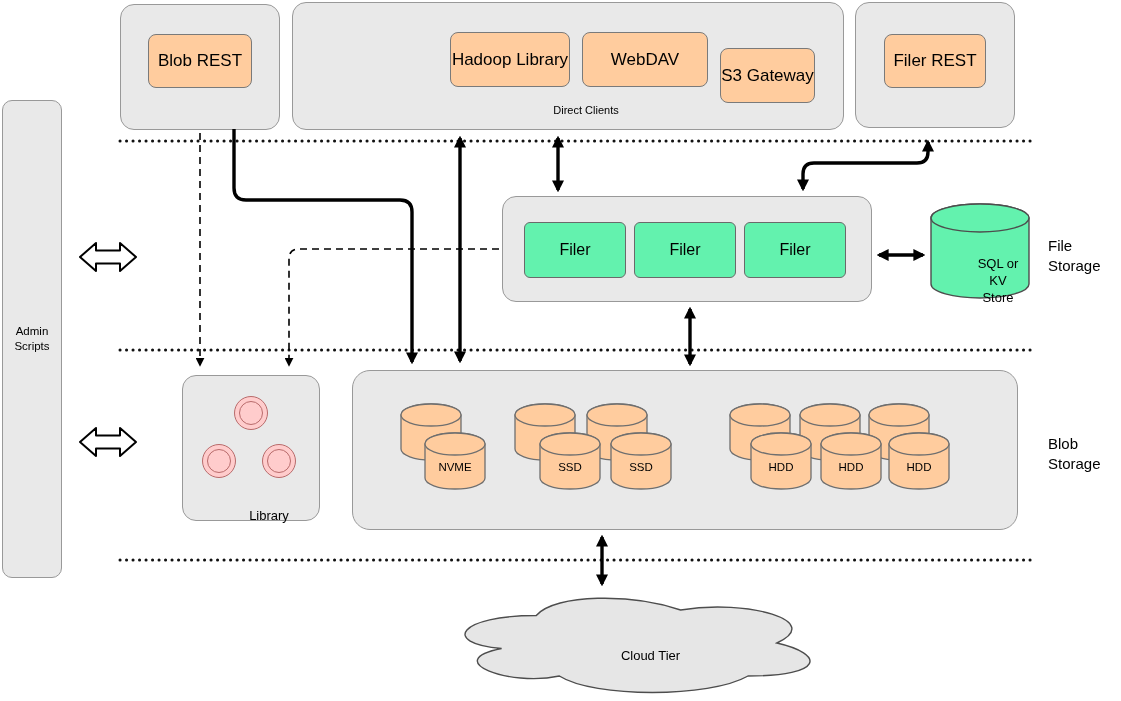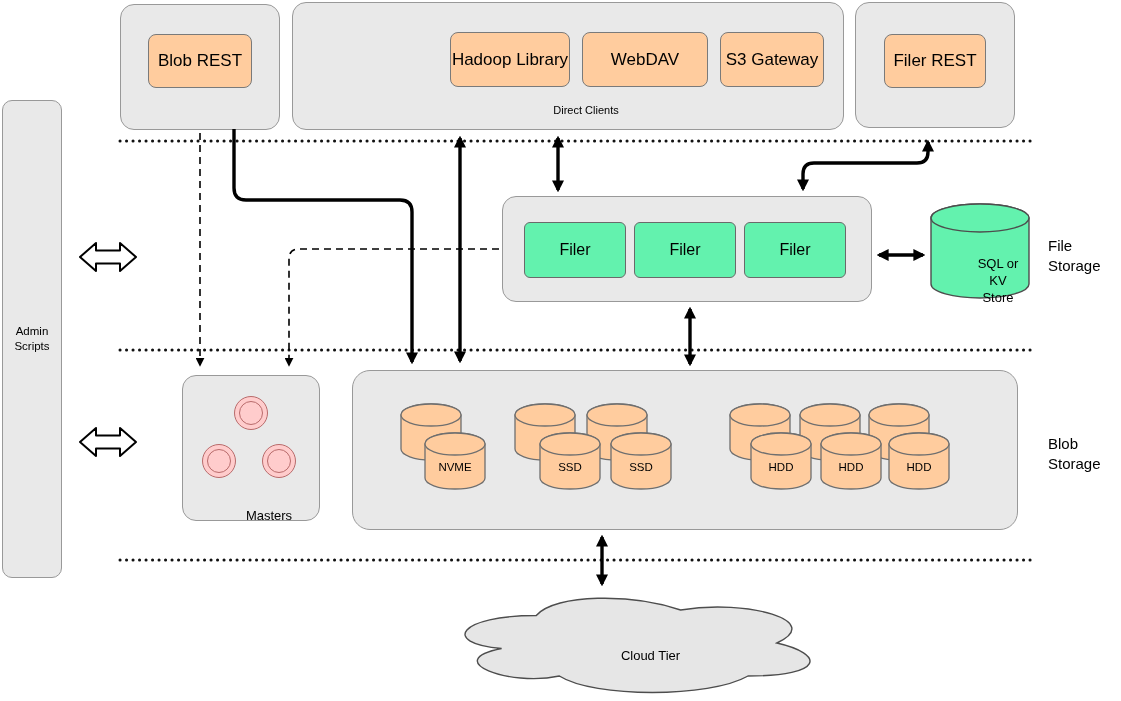--- a/index.html
+++ b/index.html
@@ -32,21 +32,21 @@
   <div class="abs admin-panel" style="left:2px; top:100px; width:60px; height:478px;">
     <span>Admin Scripts</span>
   </div>
 
   <div class="abs group" style="left:120px; top:4px; width:160px; height:126px;"></div>
   <div class="abs obox" style="left:148px; top:34px; width:104px; height:54px;">Blob REST</div>
 
   <div class="abs group" style="left:292px; top:2px; width:552px; height:128px;"></div>
   <div class="abs obox" style="left:582px; top:32px; width:126px; height:55px;">WebDAV</div>
   <div class="abs obox" style="left:450px; top:32px; width:120px; height:55px;">Hadoop Library</div>
-  <div class="abs obox" style="left:720px; top:32px; width:104px; height:55px;text-align:center;">S3 Gateway</div>
+  <div class="abs obox" style="left:720px; top:48px; width:95px; height:55px;text-align:center;">S3 Gateway</div>
   <div class="abs caption small-label" style="left:292px; top:104px; width:552px;">Direct Clients</div>
 
   <div class="abs group" style="left:855px; top:2px; width:160px; height:126px;"></div>
   <div class="abs obox" style="left:884px; top:34px; width:102px; height:54px;">Filer REST</div>
 
   <div class="abs group" style="left:502px; top:196px; width:370px; height:106px;"></div>
   <div class="abs gbox" style="left:524px; top:222px; width:102px; height:56px;">Filer</div>
   <div class="abs gbox" style="left:634px; top:222px; width:102px; height:56px;">Filer</div>
   <div class="abs gbox" style="left:744px; top:222px; width:102px; height:56px;">Filer</div>
 
@@ -62,21 +62,21 @@
   <div class="abs group" style="left:182px; top:375px; width:138px; height:146px;"></div>
   <div class="abs mcircle" style="left:234px; top:396px; width:34px; height:34px;">
     <div class="mcircle-inner"></div>
   </div>
   <div class="abs mcircle" style="left:202px; top:444px; width:34px; height:34px;">
     <div class="mcircle-inner"></div>
   </div>
   <div class="abs mcircle" style="left:262px; top:444px; width:34px; height:34px;">
     <div class="mcircle-inner"></div>
   </div>
-  <div class="abs caption bold mid-label" style="left:182px; top:492px; width:138px;">Masters</div>
+  <div class="abs caption bold mid-label" style="left:182px; top:492px; width:138px;">Library</div>
 
   <div class="abs group" style="left:352px; top:370px; width:666px; height:160px; border-radius:18px;"></div>
 
   <svg class="shape" style="left:400px; top:403px;" width="62" height="58" viewBox="0 0 62 58">
     <path d="M1 12 A30 11 0 0 1 61 12 L61 46 A30 11 0 0 1 1 46 Z" style="fill:var(--orange,#ffcc9e)" stroke="#6f6f6f" stroke-width="1.3"></path>
     <ellipse cx="31" cy="12" rx="30" ry="11" style="fill:var(--orange,#ffcc9e)" stroke="#6f6f6f" stroke-width="1.3"></ellipse>
   </svg>
   <svg class="shape" style="left:424px; top:432px;" width="62" height="58" viewBox="0 0 62 58">
     <path d="M1 12 A30 11 0 0 1 61 12 L61 46 A30 11 0 0 1 1 46 Z" style="fill:var(--orange,#ffcc9e)" stroke="#6f6f6f" stroke-width="1.3"></path>
     <ellipse cx="31" cy="12" rx="30" ry="11" style="fill:var(--orange,#ffcc9e)" stroke="#6f6f6f" stroke-width="1.3"></ellipse>

